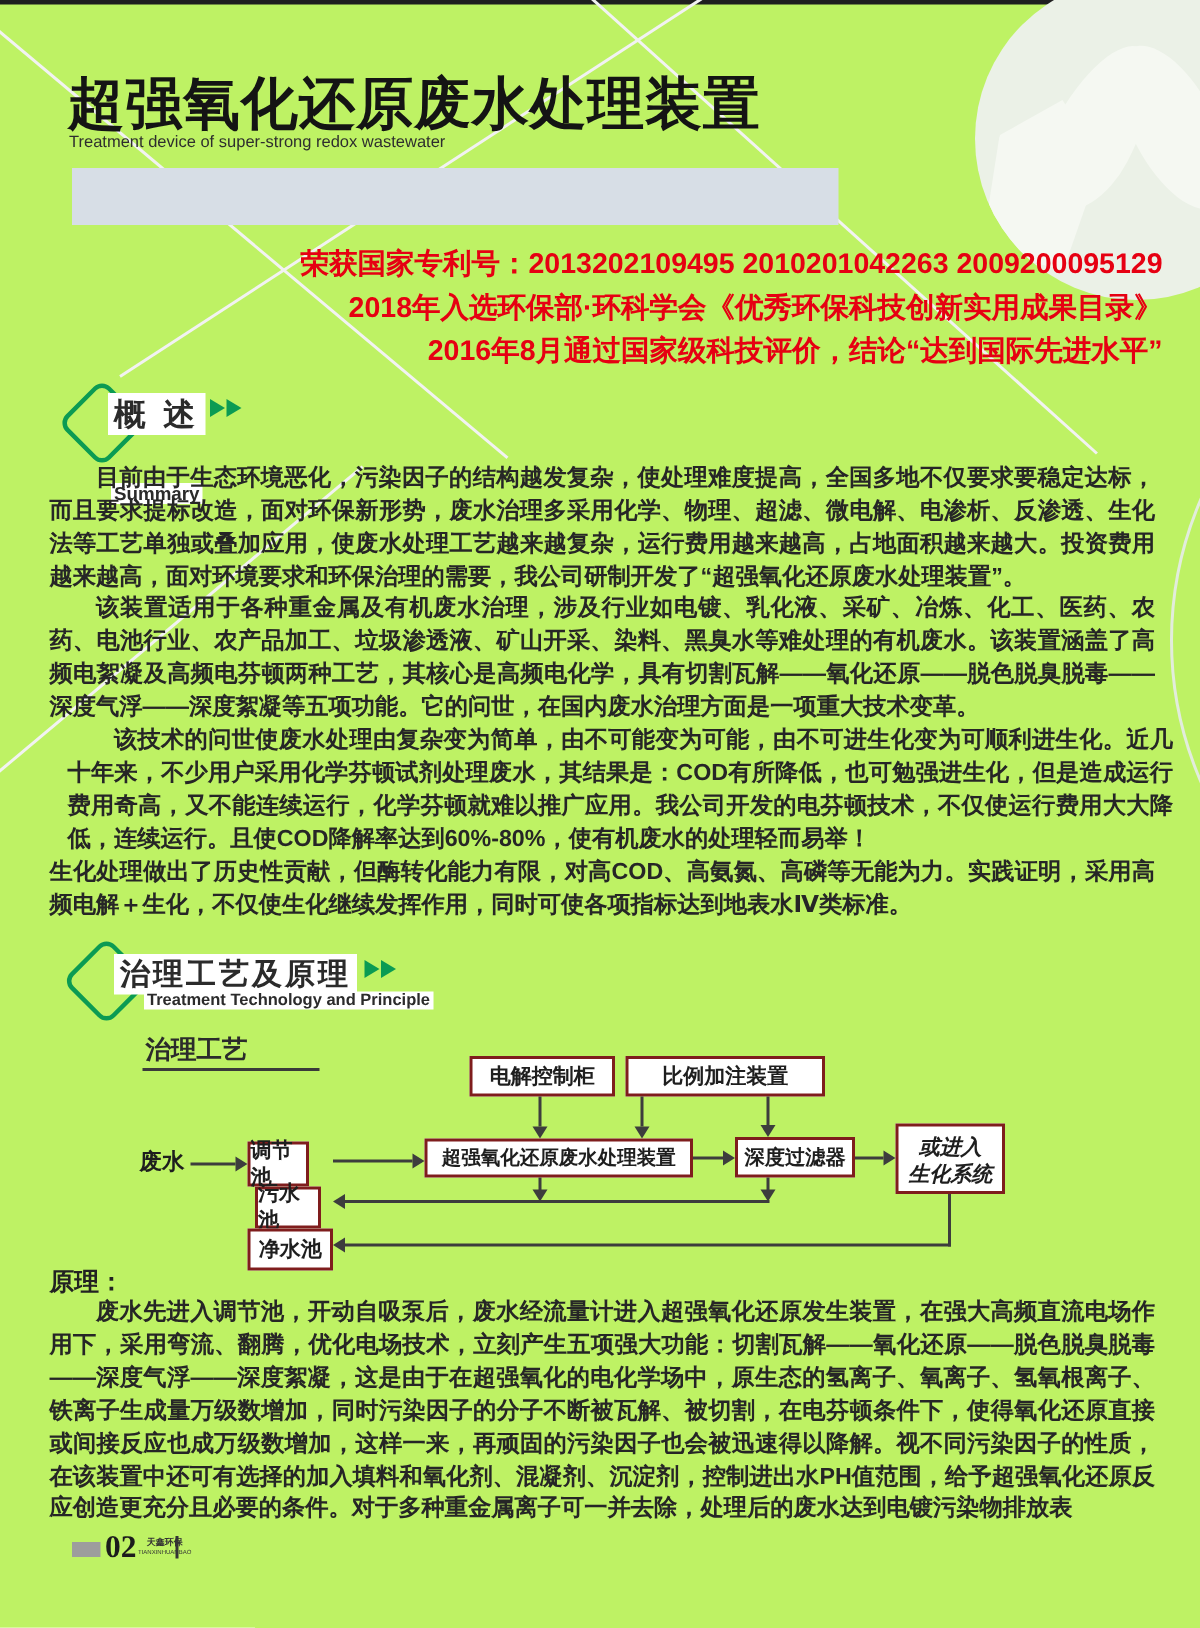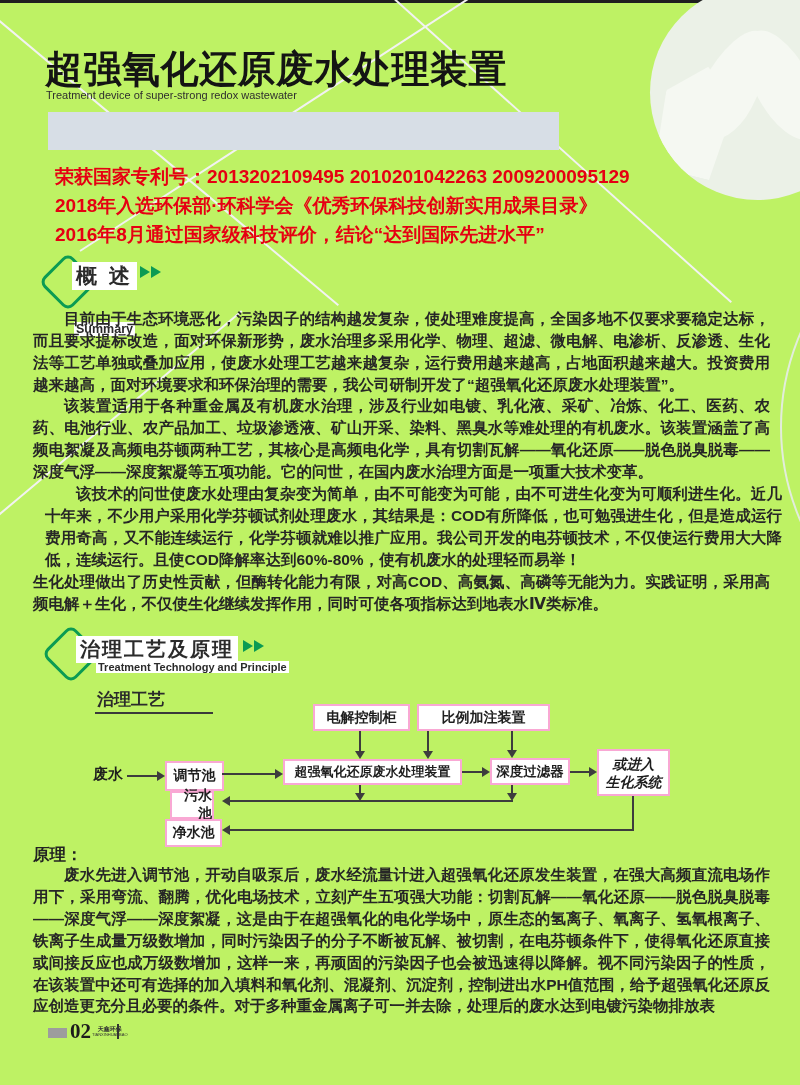--- a/index.html
+++ b/index.html
@@ -30,21 +30,21 @@
   .doc-title {
     position:absolute; left:45px; top:44px; font-size:38px; font-weight:900;
     color:#141414; letter-spacing:0.5px; white-space:nowrap;
   }
   .doc-subtitle {
     position:absolute; left:46px; top:89px; font-size:11px; font-weight:400; color:#2e2e2e;
   }
   .photo-bar { position:absolute; left:48px; top:112px; width:511px; height:38px; background:#d7dee6; }
   .awards {
     position:absolute; left:55px; top:162px; width:720px;
-    font-size:19px; font-weight:700; color:#e60012; line-height:29px; white-space:nowrap;
+    font-size:19px; font-weight:700; color:#e60012; line-height:29px; white-space:nowrap;text-align:right;
   }
   
   .diamond {
     position:absolute; width:36px; height:36px; border:3px solid #0b9b53;
     border-radius:8px; transform:rotate(45deg); background:transparent;
   }
   .sec-label {
     position:absolute; font-weight:900; color:#2b2b2b; background:#ffffff;
     padding:0 4px; white-space:nowrap;
   }
@@ -54,23 +54,23 @@
   .body-text {
     position:absolute; left:33px; width:737px; font-size:15.5px; font-weight:700;
     color:#262626; line-height:21.9px; text-align:justify;
   }
   .indent { text-indent:2em; }
   .flow-heading { position:absolute; left:97px; top:688px; font-size:17px; font-weight:900; color:#2b2b2b; }
   .flow-underline { position:absolute; left:95px; top:712px; width:118px; height:2px; background:#3a3a3a; }
   .principle-heading { position:absolute; left:33px; top:844px; font-size:16.5px; font-weight:900; color:#222222; }
   
   .fbox {
-    position:absolute; border:2px solid #f9a8d4; background:#ffffff;
+    position:absolute; border:2px solid #7f1d1d; background:#ffffff;
     display:flex; align-items:center; justify-content:center;
-    font-weight:700; color:#1e1e1e; text-align:right; box-sizing:border-box;
+    font-weight:700; color:#1e1e1e; text-align:left; box-sizing:border-box;
   }
   .fbox-col { flex-direction:column; line-height:18px; }
   .hline { position:absolute; height:2px; background:#3d3d3d; }
   .vline { position:absolute; width:2px; background:#3d3d3d; }
   .arr { position:absolute; width:0; height:0; }
   .arr-right { border-top:5px solid transparent; border-bottom:5px solid transparent; border-left:8px solid #3d3d3d; }
   .arr-left  { border-top:5px solid transparent; border-bottom:5px solid transparent; border-right:8px solid #3d3d3d; }
   .arr-down  { border-left:5px solid transparent; border-right:5px solid transparent; border-top:8px solid #3d3d3d; }
   .flow-source { position:absolute; left:93px; top:765px; font-size:15px; font-weight:700; color:#1e1e1e; }
   
@@ -125,21 +125,21 @@
   <div class="play" style="left:254px; top:640px;"></div>
   <div class="sec-sub" style="left:96px; top:661px; font-size:11px;">Treatment Technology and Principle</div>
 
   <div class="flow-heading">治理工艺</div>
   <div class="flow-underline"></div>
 
   <div class="flow-source">废水</div>
 
   <div class="fbox" style="left:313px; top:704px; width:97px; height:27px; font-size:14px;">电解控制柜</div>
   <div class="fbox" style="left:417px; top:704px; width:133px; height:27px; font-size:14px;">比例加注装置</div>
-  <div class="fbox" style="left:165px; top:761px; width:59px; height:30px; font-size:14px;">调节池</div>
+  <div class="fbox" style="left:165px; top:761px; width:41px; height:30px; font-size:14px;">调节池</div>
   <div class="fbox" style="left:283px; top:759px; width:179px; height:26px; font-size:13px;">超强氧化还原废水处理装置</div>
   <div class="fbox" style="left:490px; top:758px; width:80px; height:27px; font-size:13.5px;">深度过滤器</div>
   <div class="fbox fbox-col" style="left:597px; top:749px; width:73px; height:47px; font-size:14px;font-style:italic;">
     <div>或进入</div>
     <div>生化系统</div>
   </div>
   <div class="fbox" style="left:170px; top:791px; width:44px; height:28px; font-size:14px;">污水池</div>
   <div class="fbox" style="left:165px; top:819px; width:57px; height:28px; font-size:14px;">净水池</div>
 
   <div class="hline" style="left:127px; top:775px; width:30px;"></div>

